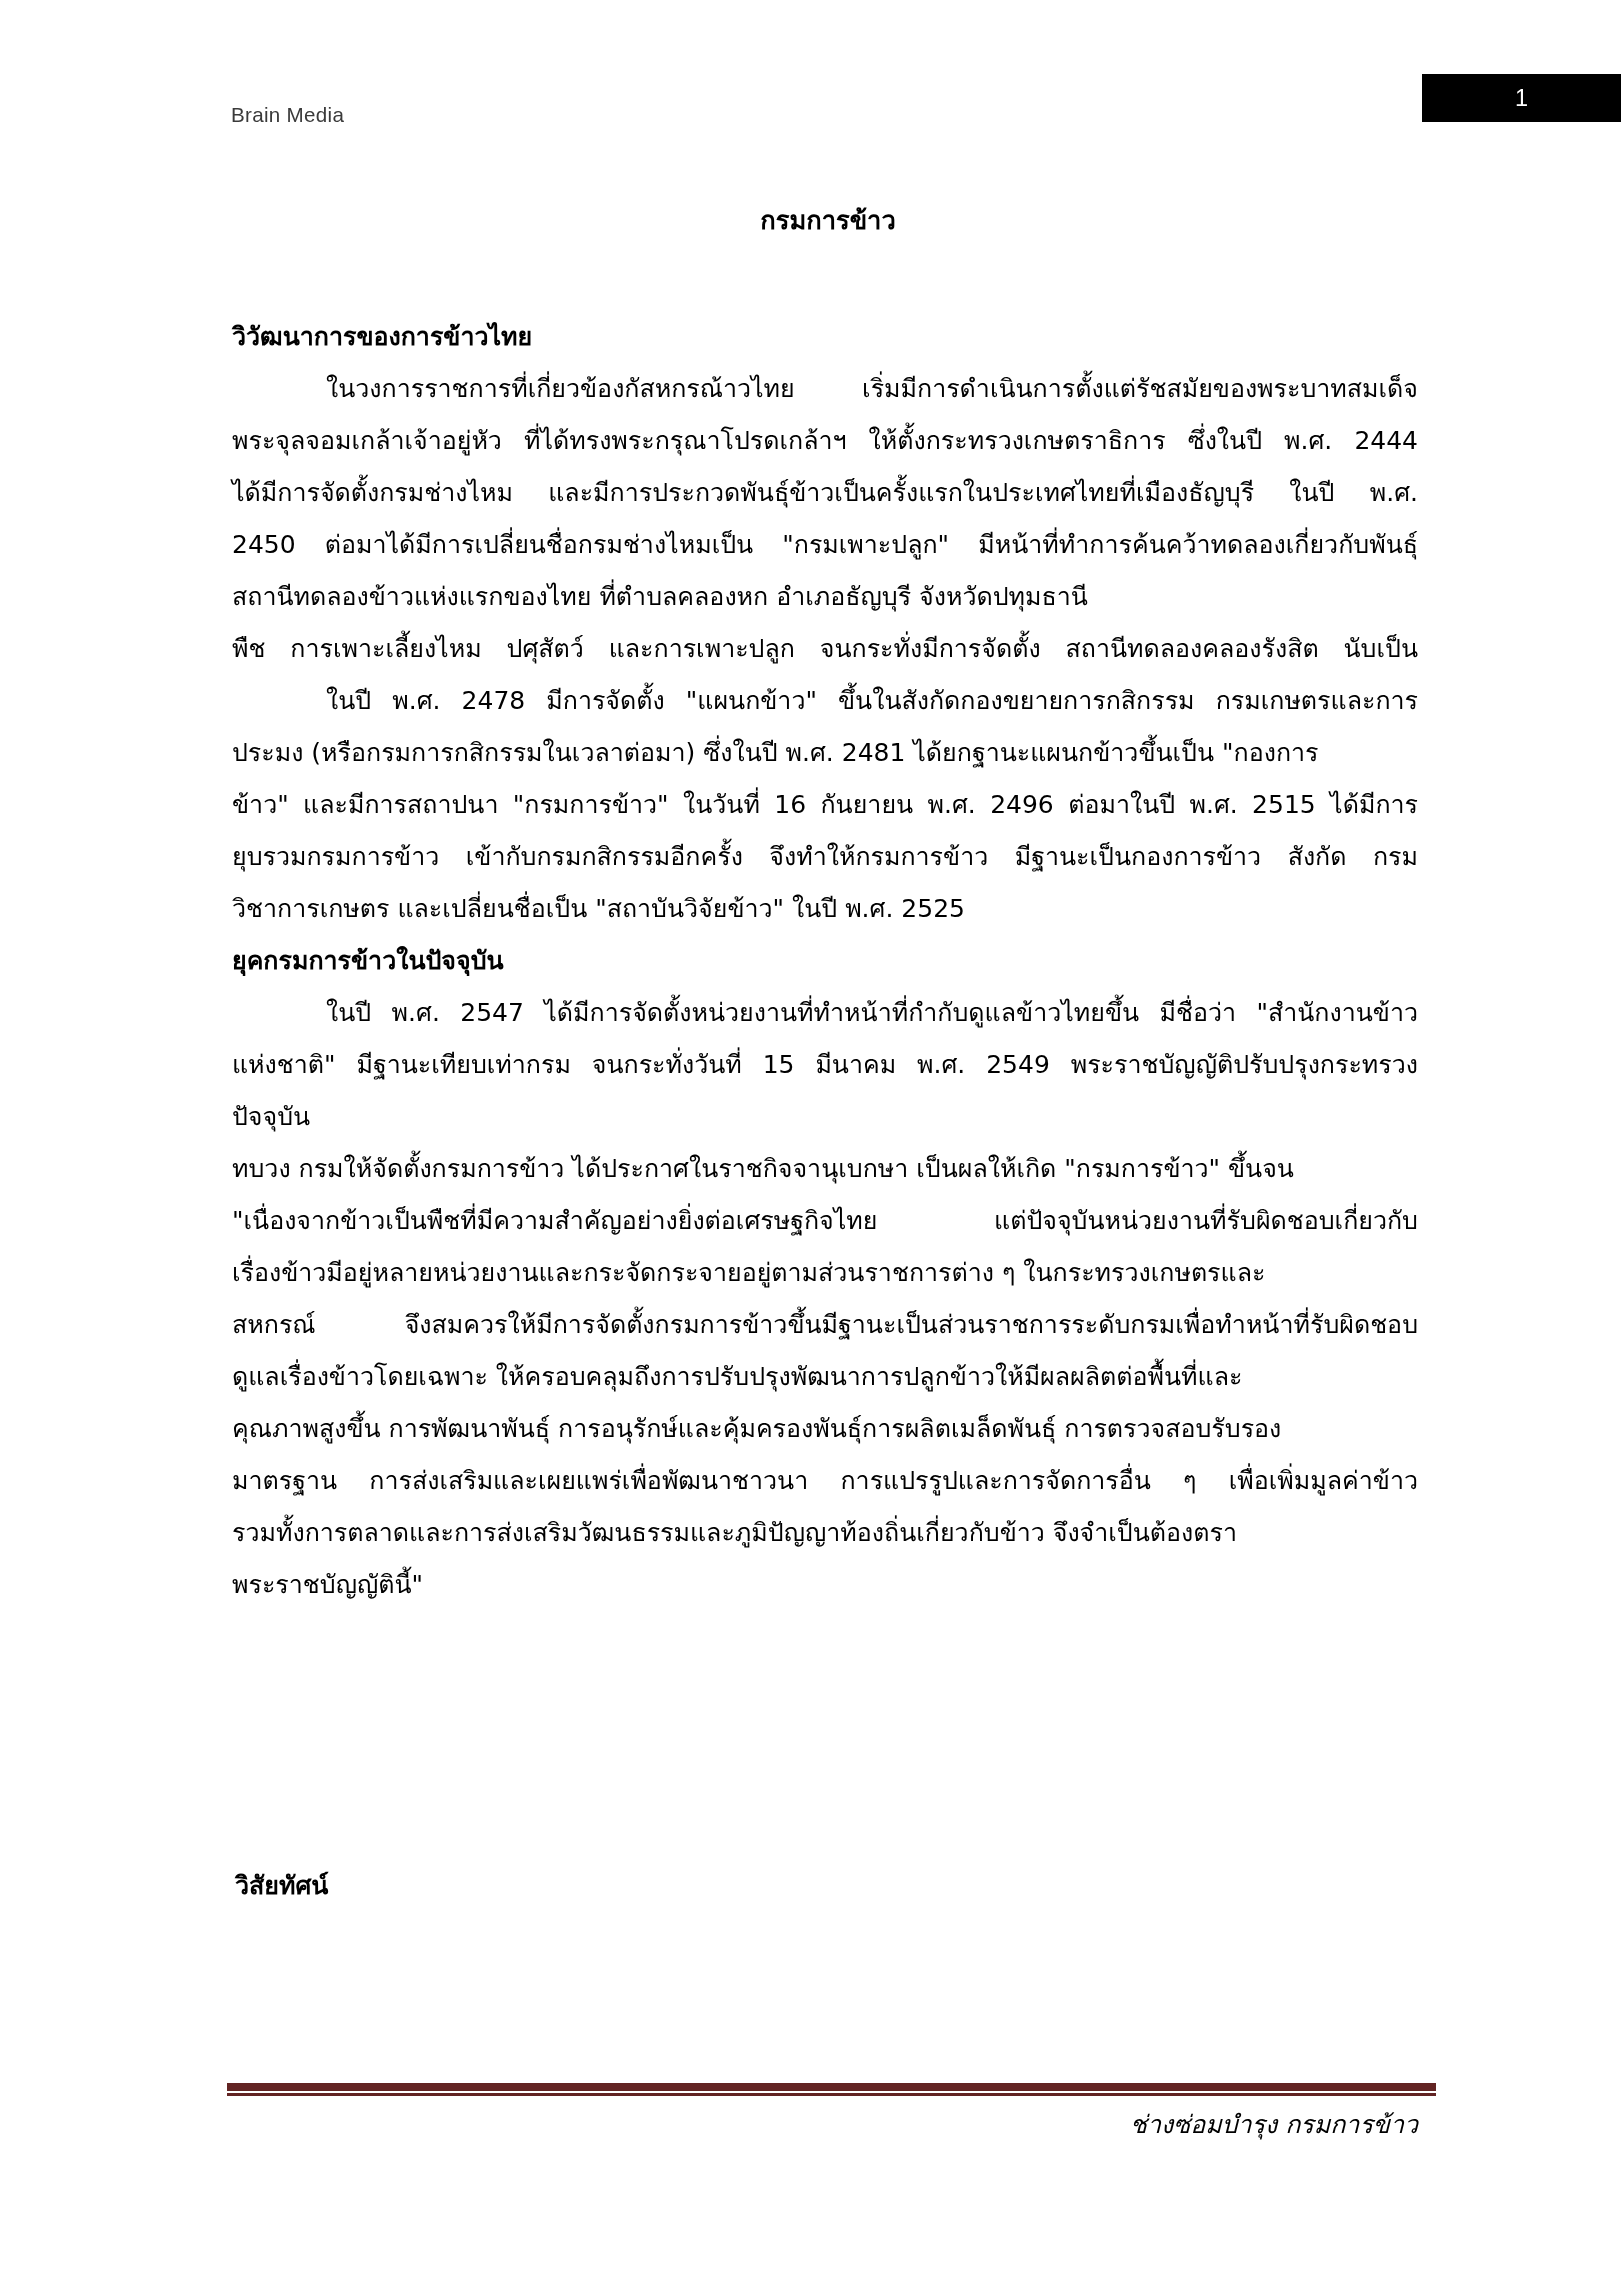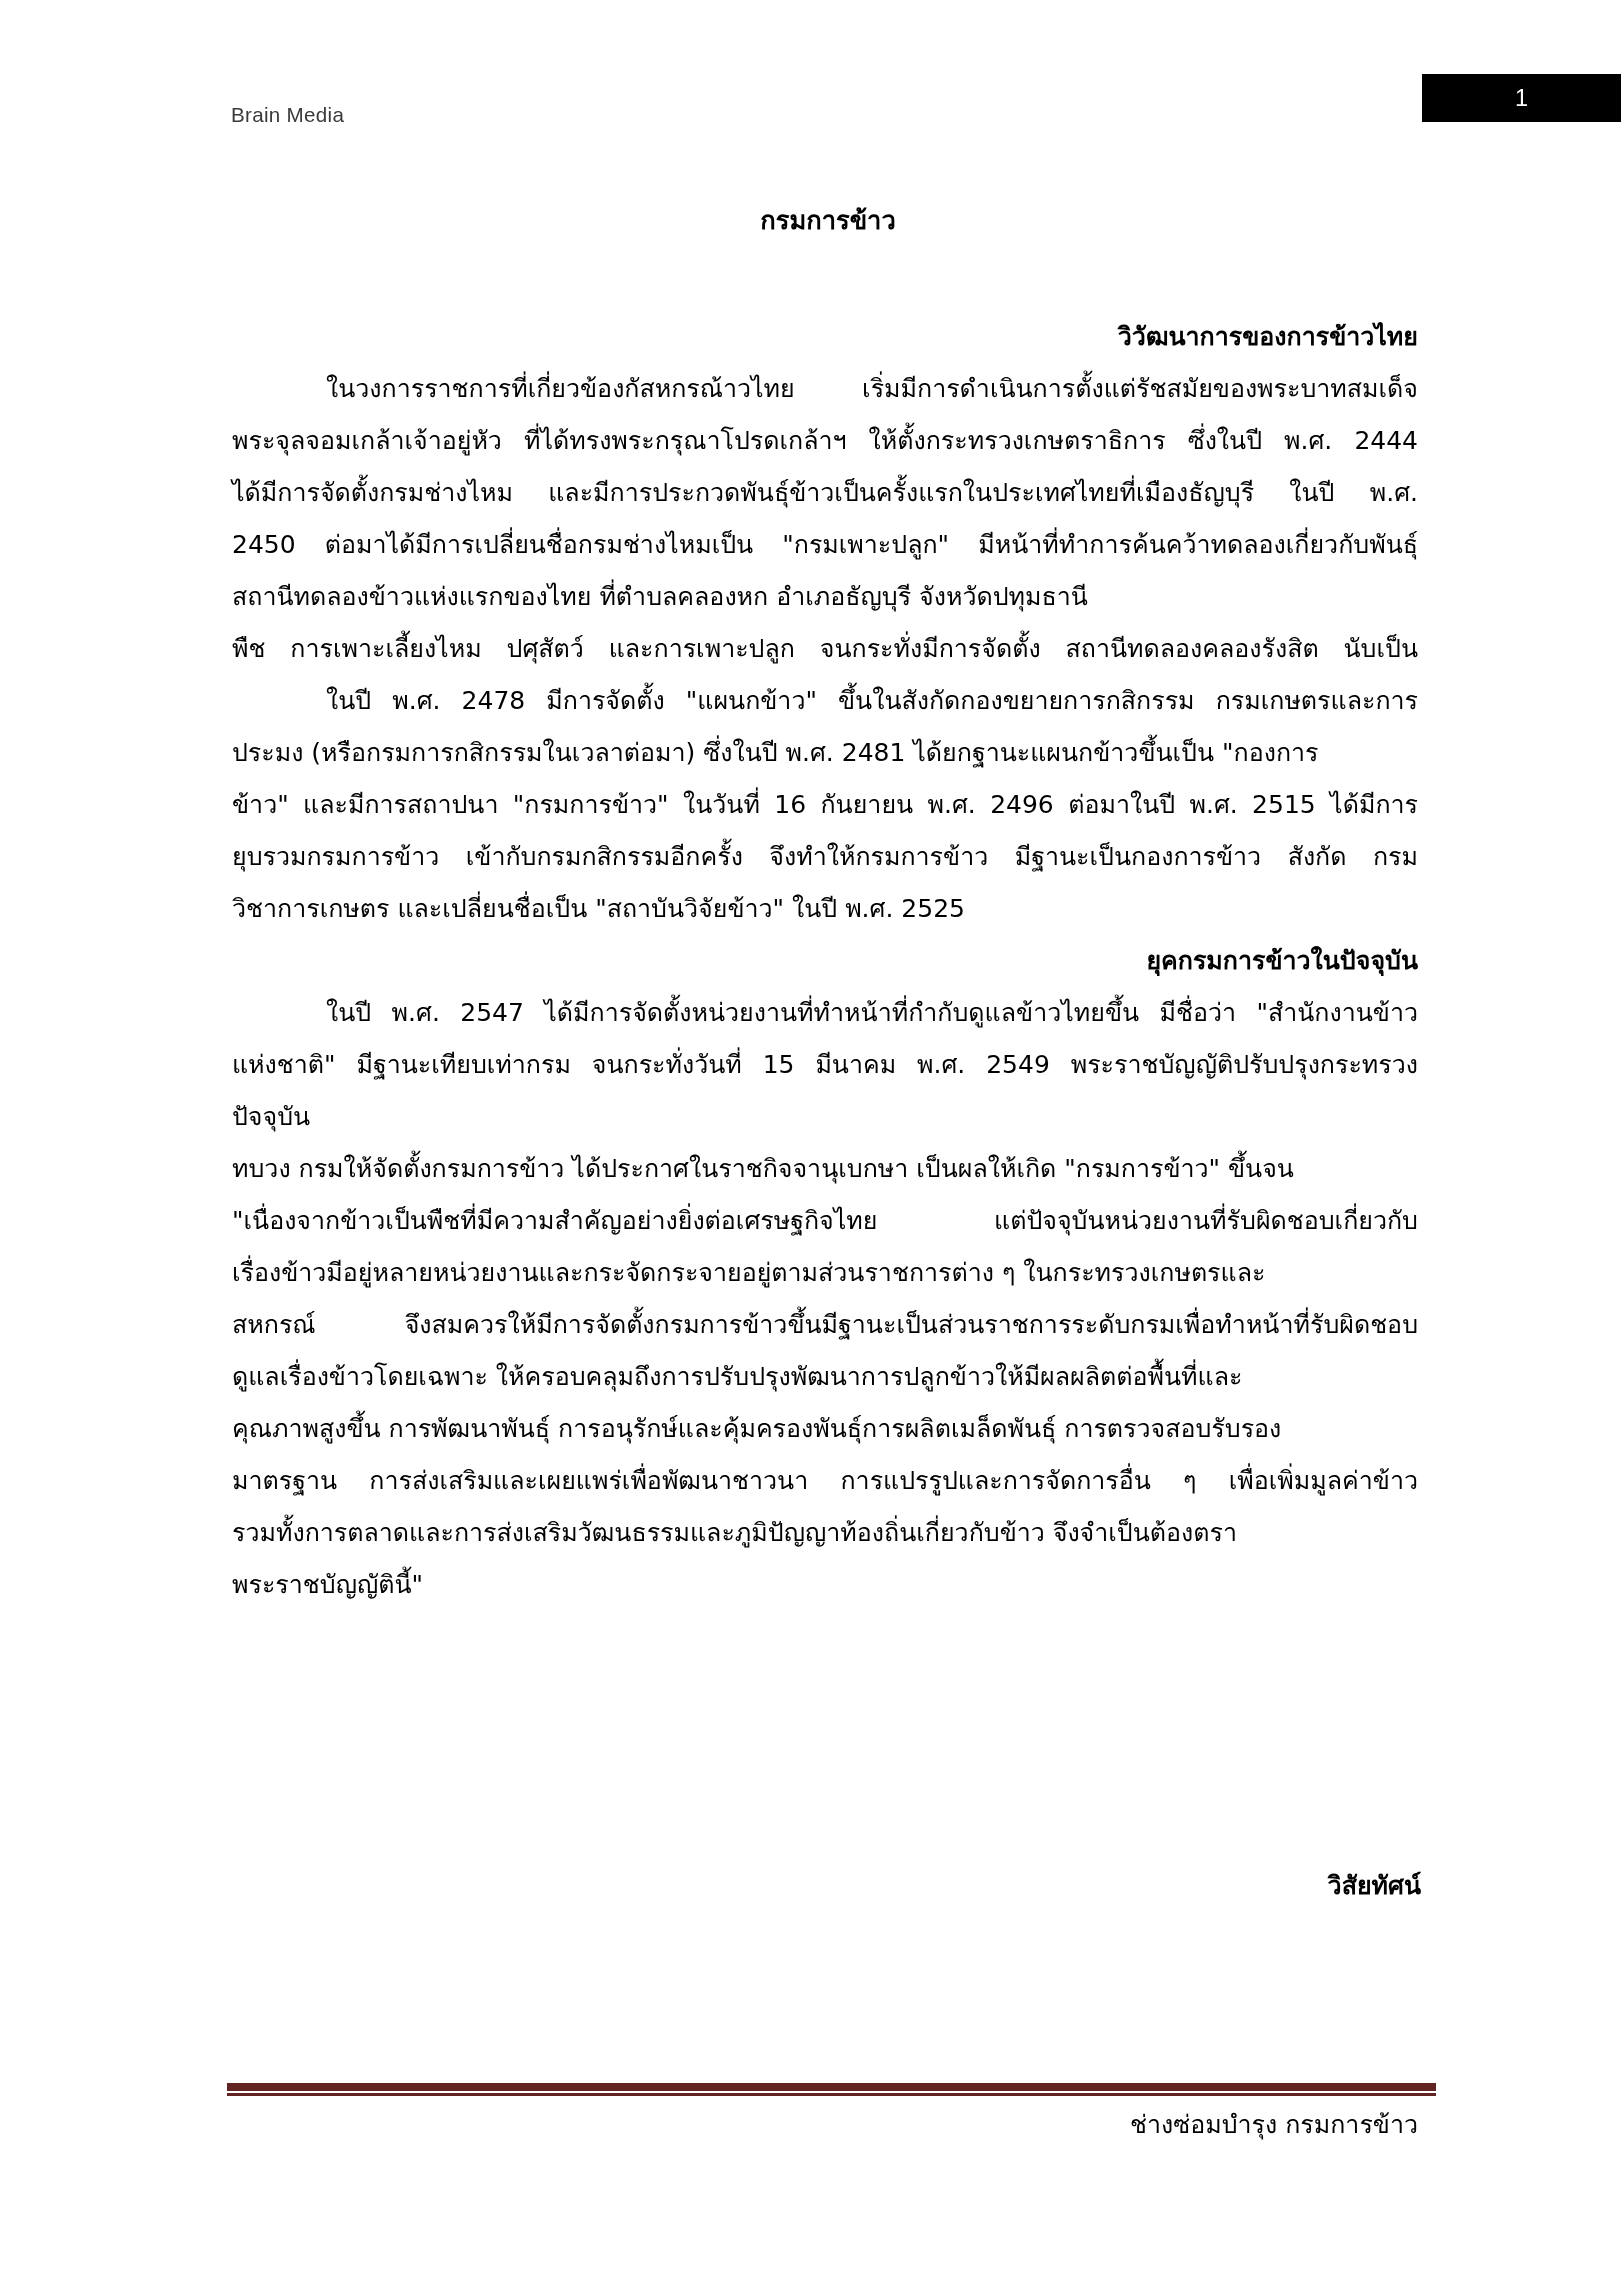--- a/index.html
+++ b/index.html
@@ -56,21 +56,20 @@
       top: 311px;
       width: 1186px;
       font-size: 25px;
       line-height: 52px;
     }
     .section-heading {
       font-weight: bold;
       margin: 0;
       font-size: 25px;
       line-height: 52px;
-      text-align: right;
     }
     .para-line {
       display: block;
       white-space: nowrap;
     }
     .para-line.justify {
       text-align: justify;
       text-align-last: justify;
       white-space: normal;
     }
@@ -101,20 +100,21 @@
       height: 2.9px;
       background: #622423;
     }
     .footer-text {
       position: absolute;
       right: 203px;
       top: 2105px;
       font-size: 25px;
       line-height: 39px;
       text-align: right;
+      font-style: italic;
     }
   </style>
 </head>
 <body>
 
 <div class="page-header-left">Brain Media</div>
 <div class="page-number-box">
   <span>1</span>
 </div>
 

